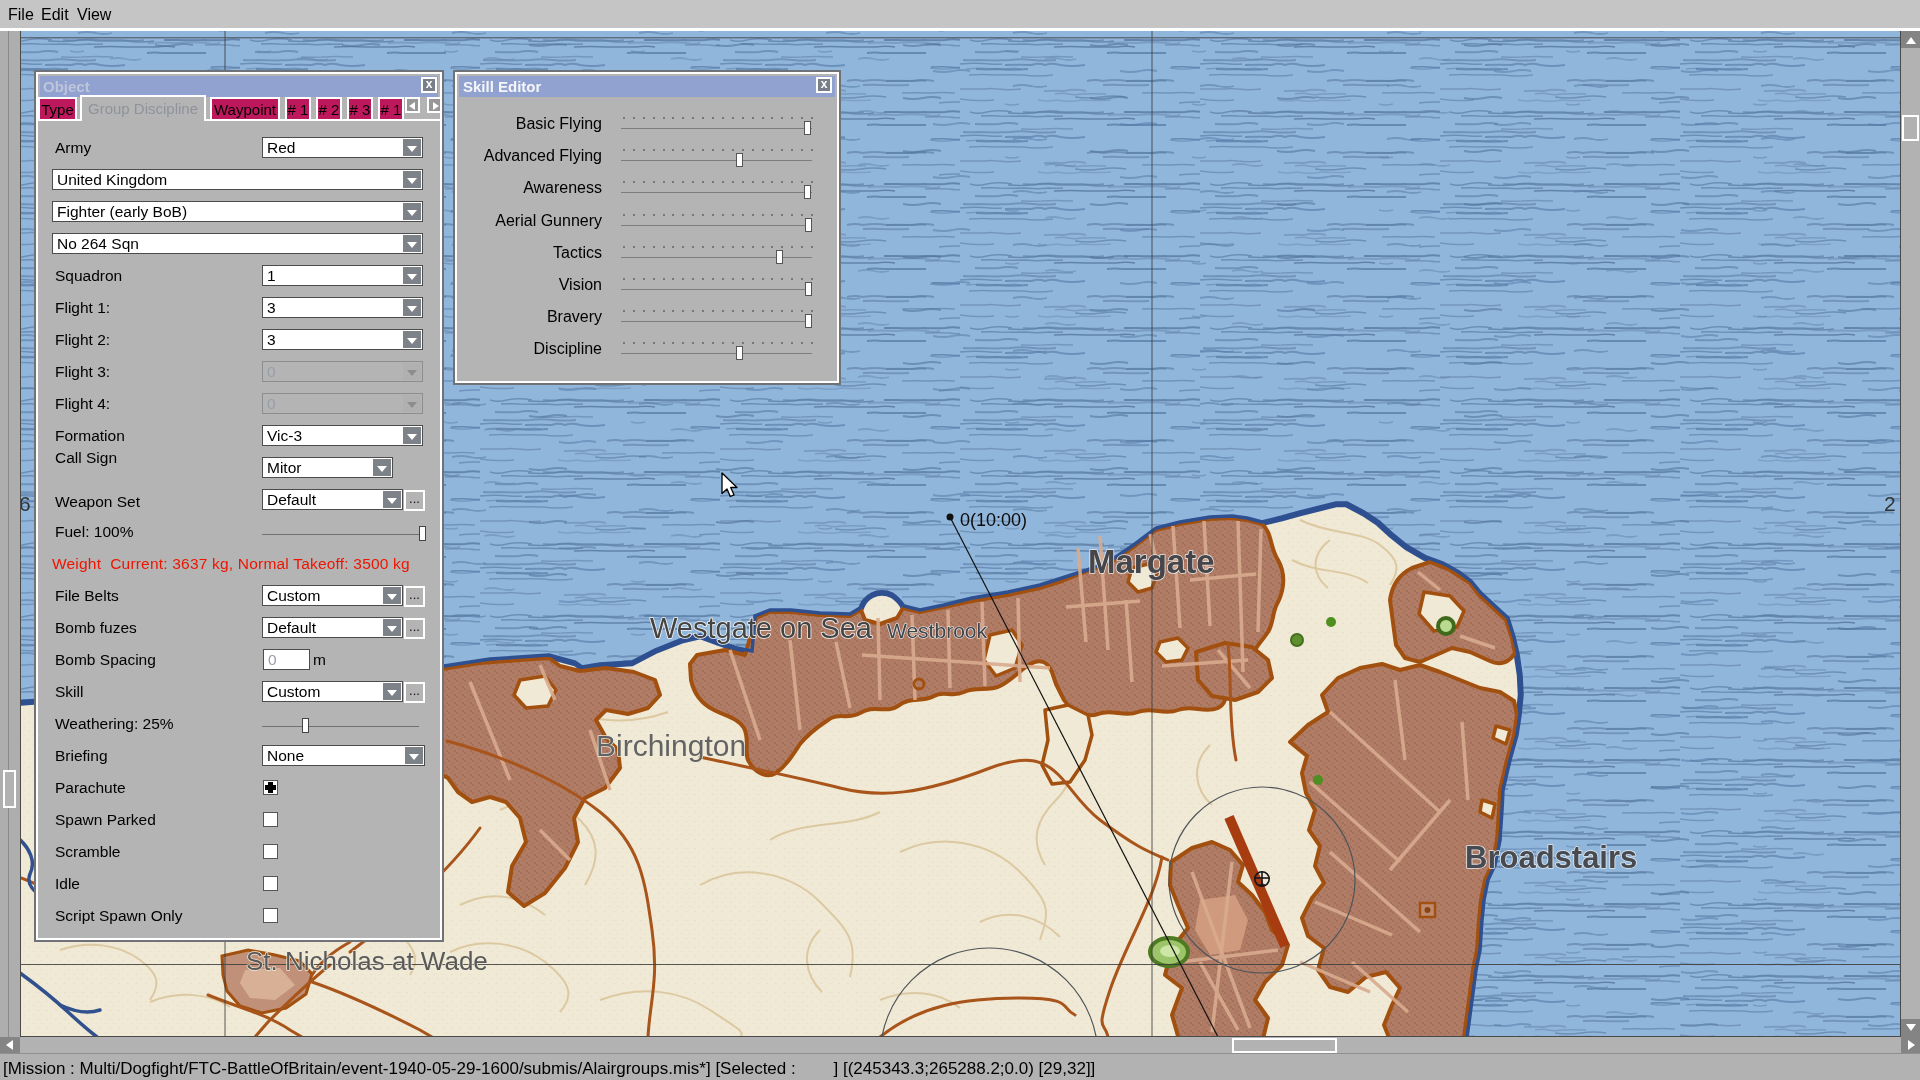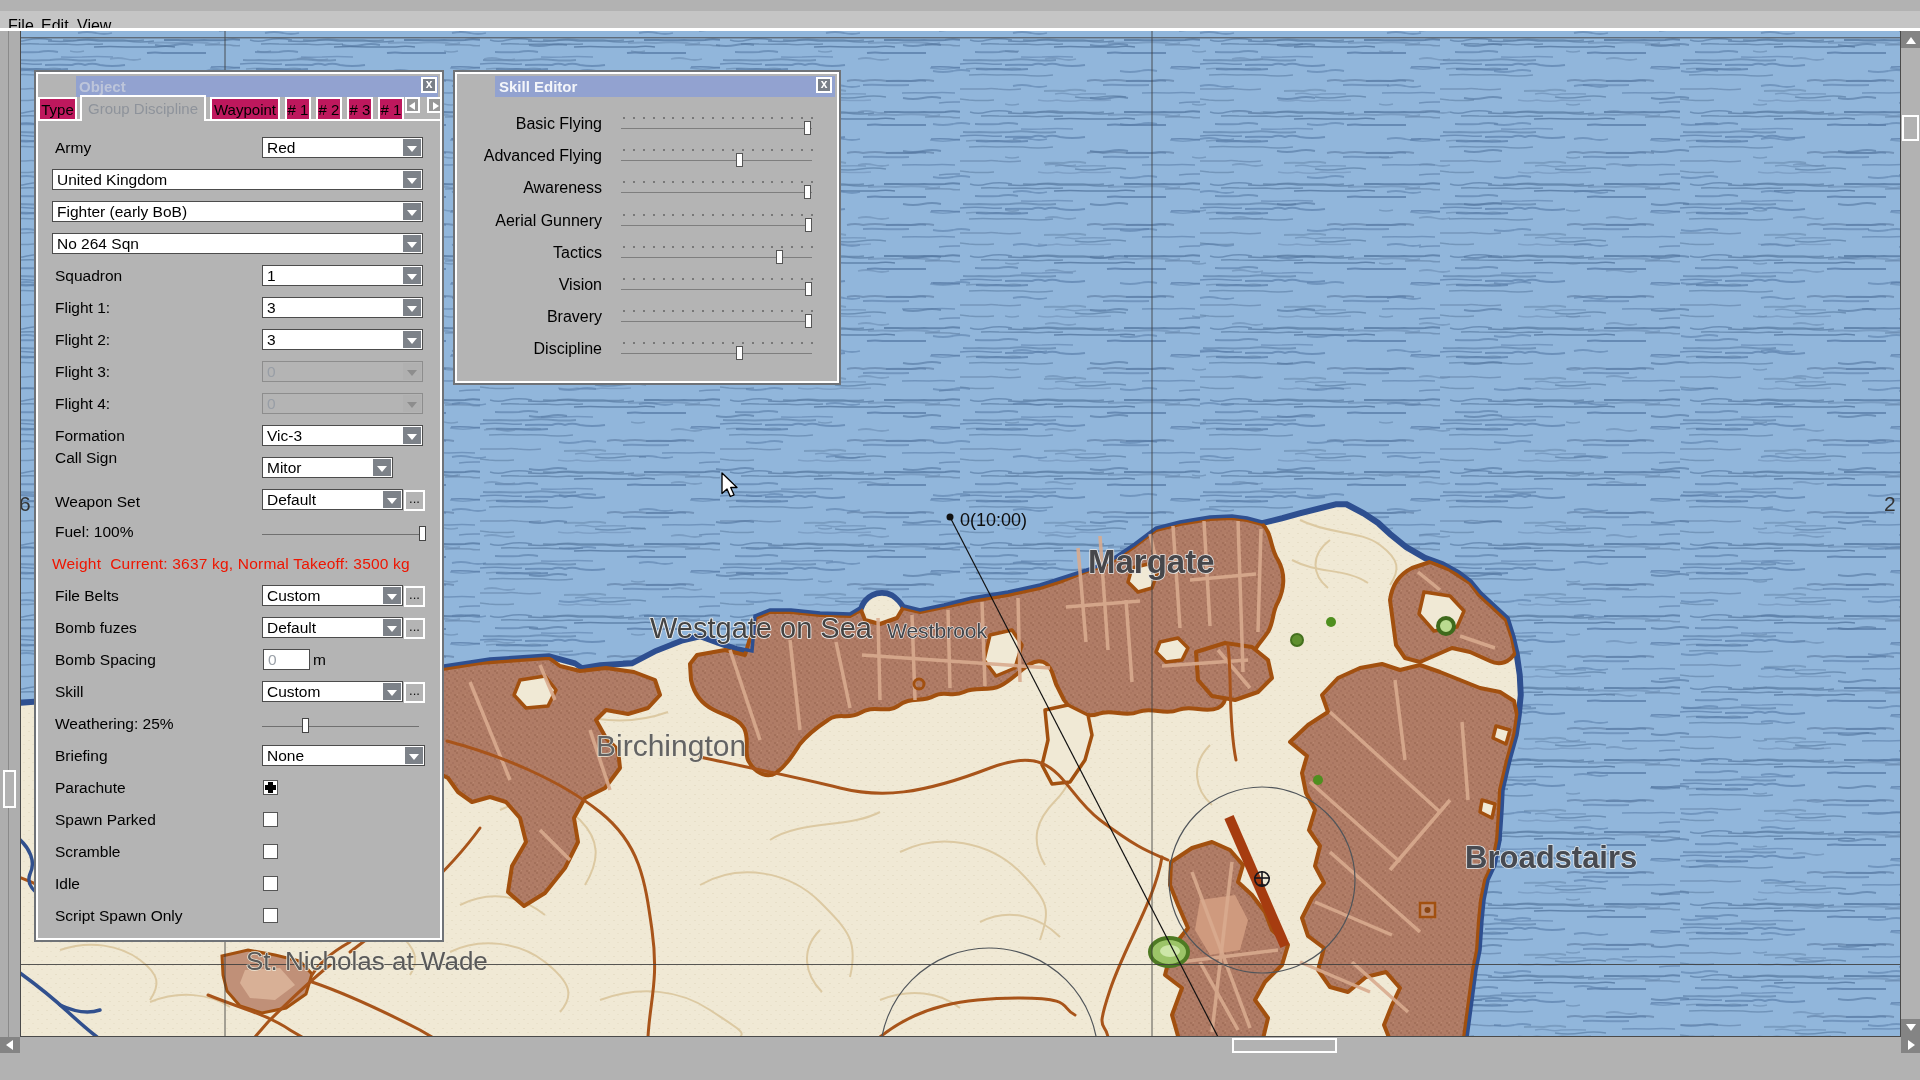--- a/index.html
+++ b/index.html
@@ -1,20 +1,20 @@
 <!DOCTYPE html>
 <html><head>
 <meta charset="utf-8">
 <style>
 * { margin:0; padding:0; box-sizing:border-box; }
 html,body { width:1920px; height:1080px; overflow:hidden; background:#b2b2b2;
   font-family:"Liberation Sans", sans-serif; }
 #stage { position:absolute; left:0; top:0; width:1920px; height:1080px; }
 #menubar { position:absolute; left:0; top:0; width:1920px; height:28px; background:#c5c5c5;
-  font-size:16px; color:#000;margin-top:11px; }
+  font-size:16px; color:#000; }
 #menubar span { position:absolute; top:6px; }
 #whiteline { position:absolute; left:0; top:28px; width:1920px; height:3px; background:#ffffff; }
 #leftstrip { position:absolute; left:0; top:31px; width:21px; height:1022px; background:#aeaeae; }
 #leftline { position:absolute; left:8px; top:31px; width:1px; height:1006px; background:#8a8a8a; }
 #lefthandle { position:absolute; left:3px; top:770px; width:13px; height:38px; background:#b2b2b2; border:2px solid #fff; }
 #mapwrap { position:absolute; left:21px; top:31px; width:1879px; height:1005px; overflow:hidden; }
 
 #vsb-top { position:absolute; left:1901px; top:31px; width:19px; height:17px; background:#848484; }
 #vsb-track { position:absolute; left:1901px; top:48px; width:19px; height:971px; background:#b2b2b2; }
 #vsb-thumb { position:absolute; left:1902px; top:115px; width:17px; height:26px; background:#b2b2b2; border:2px solid #fff; }
@@ -22,21 +22,21 @@
 
 #hsb-left { position:absolute; left:0; top:1037px; width:20px; height:16px; background:#848484; }
 #hsb-track { position:absolute; left:20px; top:1037px; width:1881px; height:16px; background:#b2b2b2; }
 #hsb-thumb { position:absolute; left:1232px; top:1038px; width:105px; height:15px; background:#b2b2b2; border:2px solid #fff; }
 .tri { position:absolute; width:0; height:0; }
 #statusbar { position:absolute; left:0; top:1053px; width:1920px; height:27px; background:#b2b2b2;
   border-top:1px solid #8f8f8f; font-size:17px; color:#000; }
 #statusbar div { position:absolute; left:3px; top:5px; white-space:pre; }
 
 .dlg { position:absolute; background:#b4b4b4; border:2px solid #6f7378; box-shadow: inset 0 0 0 2px #ffffff; }
-.tbar { position:absolute; left:4px; top:4px; right:4px; height:21px; background:#92a2d0;margin-left:36px; }
+.tbar { position:absolute; left:4px; top:4px; right:4px; height:21px; background:#92a2d0; }
 .tbar .cap { position:absolute; left:14px; top:2px; font-size:15px; font-weight:bold; }
 .xbtn { position:absolute; top:3px; right:3px; width:16px; height:16px; background:#797f88; border:2px solid #fff;
   color:#fff; font-size:12px; font-weight:bold; text-align:center; line-height:11px; }
 .lbl { position:absolute; font-size:15.5px; color:#000; white-space:pre; }
 .lbl.red { color:#ee1500; letter-spacing:0.2px; }
 .combo { position:absolute; height:21px; background:#fff; border:1px solid #4c4c4c; font-size:15.5px; }
 .combo .txt { position:absolute; left:4px; top:1px; }
 .combo .abtn { position:absolute; right:1px; top:1px; bottom:1px; width:18px; background:#7d8289; }
 .combo .abtn i { position:absolute; left:4px; top:6.5px; border-left:5px solid transparent; border-right:5px solid transparent; border-top:6px solid #fff; }
 .combo.dis { background:#b4b4b4; border-color:#8d8d8d; color:#989ea6; }
@@ -312,20 +312,23 @@
     <div id="vsb-track"></div>
     <div id="vsb-thumb"></div>
     <div id="vsb-bot"></div>
   <div class="tri" style="left:1906px;top:37px;border-left:5px solid transparent;border-right:5px solid transparent;border-bottom:7px solid #fff"></div>
   <div class="tri" style="left:1906px;top:1024px;border-left:5px solid transparent;border-right:5px solid transparent;border-top:7px solid #fff"></div>
   <div class="tri" style="left:1908px;top:1040px;border-top:5px solid transparent;border-bottom:5px solid transparent;border-left:7px solid #fff"></div>
   <div id="hsb-left"></div>
     <div id="hsb-track"></div>
     <div id="hsb-thumb"></div>
   <div class="tri" style="left:6px;top:1040px;border-top:5px solid transparent;border-bottom:5px solid transparent;border-right:7px solid #fff"></div>
+  <div id="statusbar">
+      <div>[Mission : Multi/Dogfight/FTC-BattleOfBritain/event-1940-05-29-1600/submis/Alairgroups.mis*] [Selected :        ] [(245343.3;265288.2;0.0) [29,32]]</div>
+    </div>
   <div class="dlg" id="objdlg" style="left:34px;top:70px;width:410px;height:872px">
 <div class="tbar">
         <span class="cap" style="color:#bdc5da;left:3px">Object</span>
       </div>
 <div class="xbtn" style="top:5px;right:5px">x</div>
 <div class="tab" style="left:2.0px;top:25px;width:39px;height:23px;line-height:21px">Type</div>
 <div class="tab sel" style="left:44.0px;top:23px;width:126px;height:26px;line-height:24px;z-index:3">Group Discipline</div>
 <div class="tab" style="left:174.0px;top:25px;width:70px;height:23px;line-height:21px">Waypoint</div>
 <div class="tab" style="left:249.0px;top:25px;width:26px;height:23px;line-height:21px"># 1</div>
 <div class="tab" style="left:280.0px;top:25px;width:26px;height:23px;line-height:21px"># 2</div>

